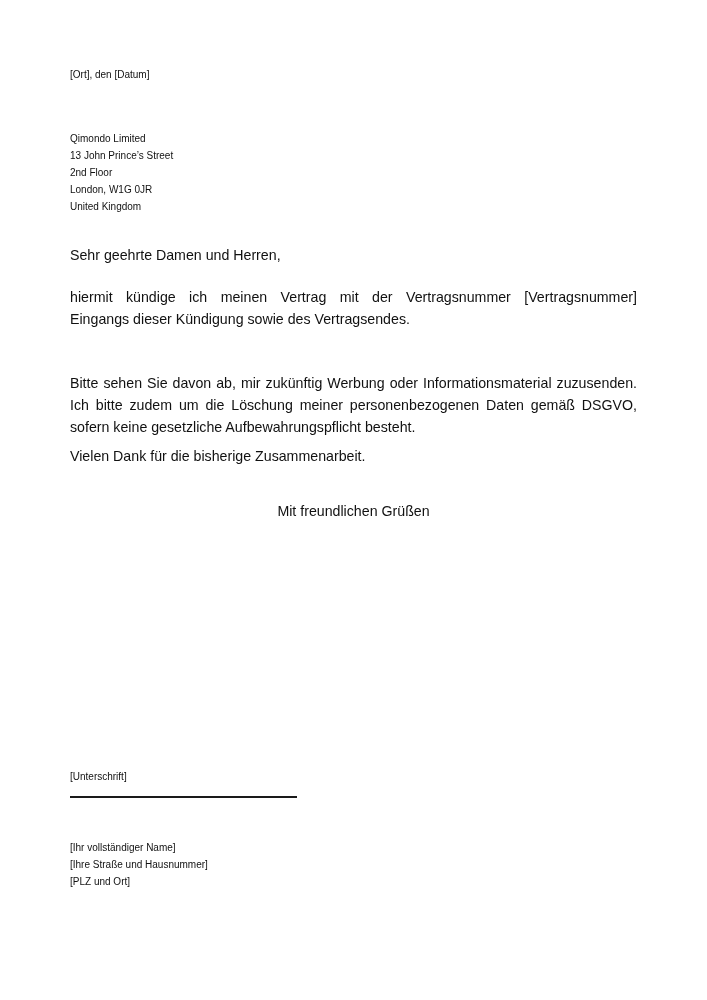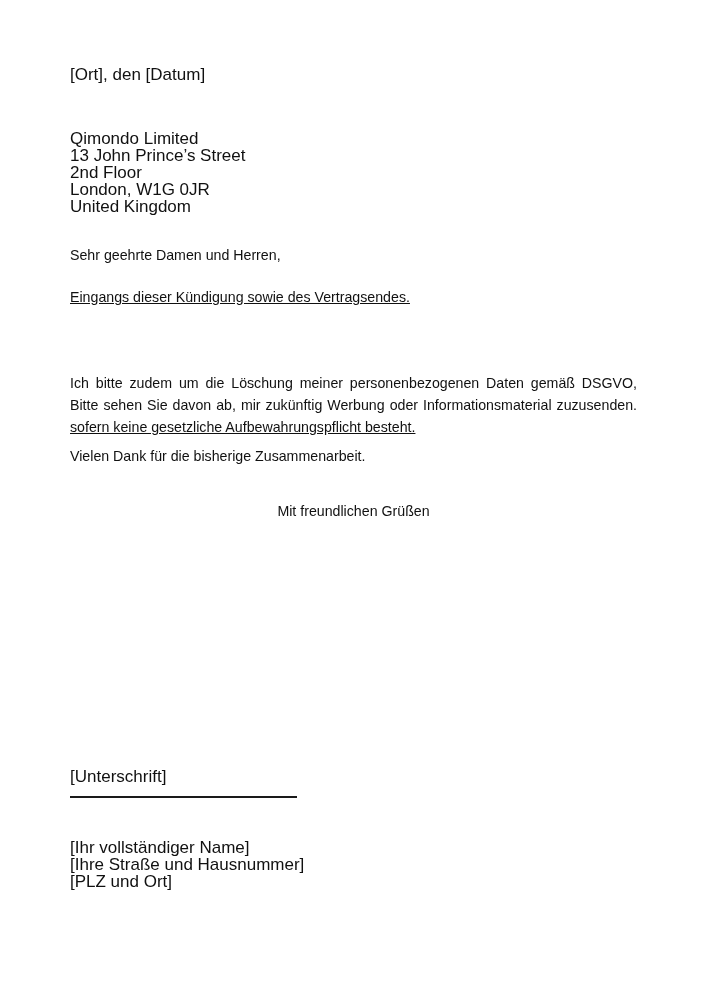--- a/index.html
+++ b/index.html
@@ -1,58 +1,59 @@
 <!DOCTYPE html>
 <html><head>
 <meta charset="utf-8">
 <style>
   html, body { margin: 0; padding: 0; background: #ffffff; }
   body { width: 707px; height: 1000px; position: relative; overflow: hidden;
          font-family: "Liberation Sans", sans-serif; color: #111111; }
-  .small { position: absolute; left: 70px; font-size: 17px; line-height: 17px; }
+  .small { position: absolute; left: 70px; font-size: 10px; line-height: 17px; }
   .body-text { position: absolute; left: 70px; width: 567px; font-size: 14.2px; line-height: 22px; }
   .line { display: block; }
   #date { top: 66px; }
   #recipient { top: 130px; }
   #salutation { top: 244px; }
   #para1 { top: 286px; }
   #para2 { top: 372px; }
   #thanks { top: 445px; }
   #closing { top: 500px; text-align: center; }
   #sigLabel { top: 768px; }
   #sigLine { position: absolute; left: 70px; top: 796px; width: 227px; height: 2px; background: #1a1a1a; }
   #sender { top: 823px; margin-top: 16px; }
   
   .jl { display: block; text-align: justify; text-align-last: justify; }
-  .ll { display: block; text-align: left; text-decoration: underline; }
+  .ll { display: block; text-align: left; }
 </style>
 </head>
 <body>
 
 <div>
 
   <div id="date" class="small">[Ort], den [Datum]</div>
 
   <div id="recipient" class="small">
     <span class="line">Qimondo Limited</span>
     <span class="line">13 John Prince’s Street</span>
     <span class="line">2nd Floor</span>
     <span class="line">London, W1G 0JR</span>
     <span class="line">United Kingdom</span>
   </div>
 
   <div id="salutation" class="body-text">Sehr geehrte Damen und Herren,</div>
 
   <div id="para1" class="body-text">
+    <span class="jl">hiermit kündige ich meinen Vertrag mit der Vertragsnummer [Vertragsnummer]</span>
     <span class="ll">Eingangs dieser Kündigung sowie des Vertragsendes.</span>
   </div>
 
   <div id="para2" class="body-text">
+    <span class="jl">Bitte sehen Sie davon ab, mir zukünftig Werbung oder Informationsmaterial zuzusenden.</span>
     <span class="jl">Ich bitte zudem um die Löschung meiner personenbezogenen Daten gemäß DSGVO,</span>
-    <span class="jl">Bitte sehen Sie davon ab, mir zukünftig Werbung oder Informationsmaterial zuzusenden.</span>
     <span class="ll">sofern keine gesetzliche Aufbewahrungspflicht besteht.</span>
   </div>
 
   <div id="thanks" class="body-text">Vielen Dank für die bisherige Zusammenarbeit.</div>
 
   <div id="closing" class="body-text">Mit freundlichen Grüßen</div>
 
   <div id="sigLabel" class="small">[Unterschrift]</div>
   <div id="sigLine"></div>
 

